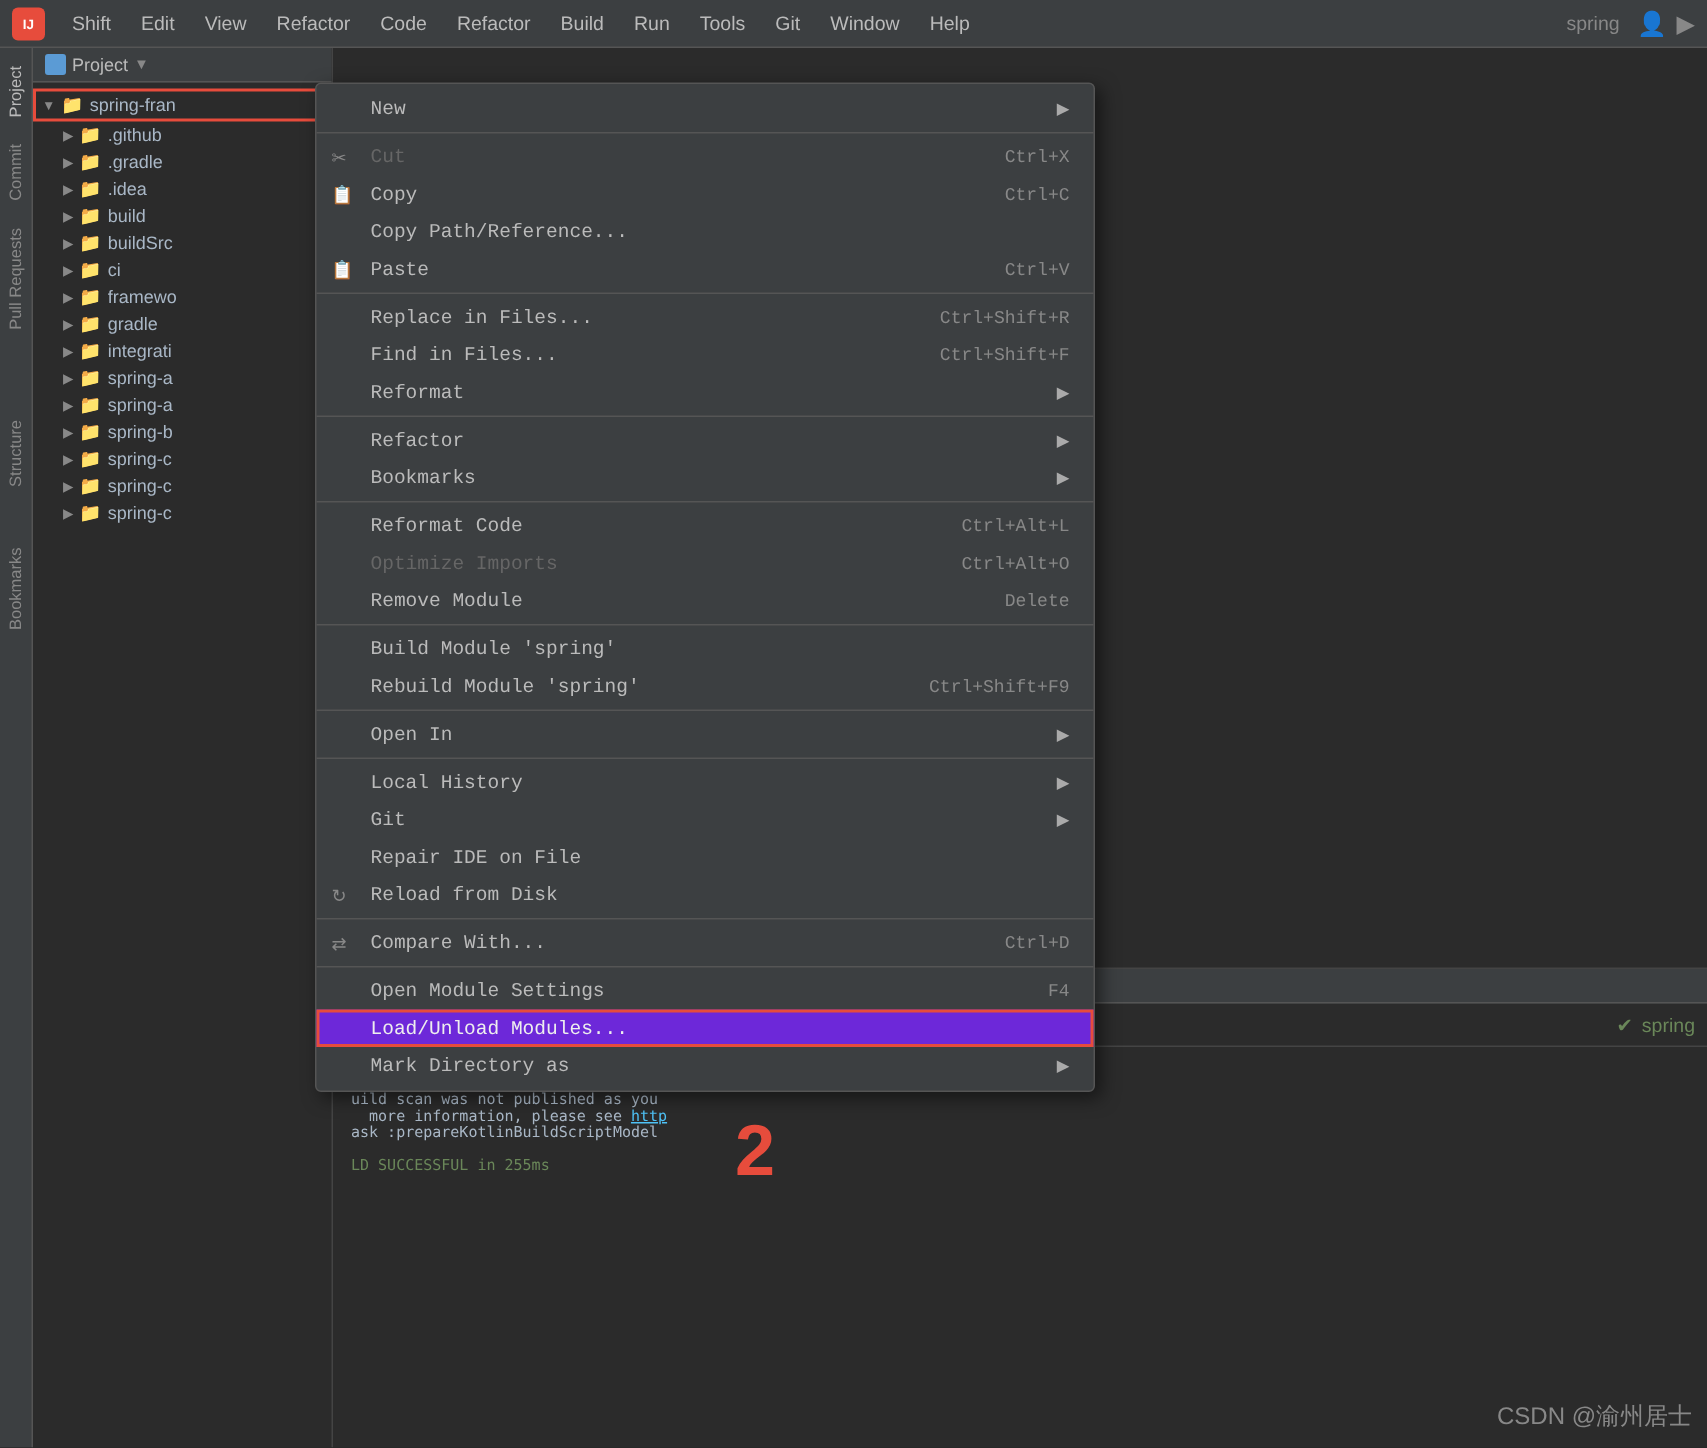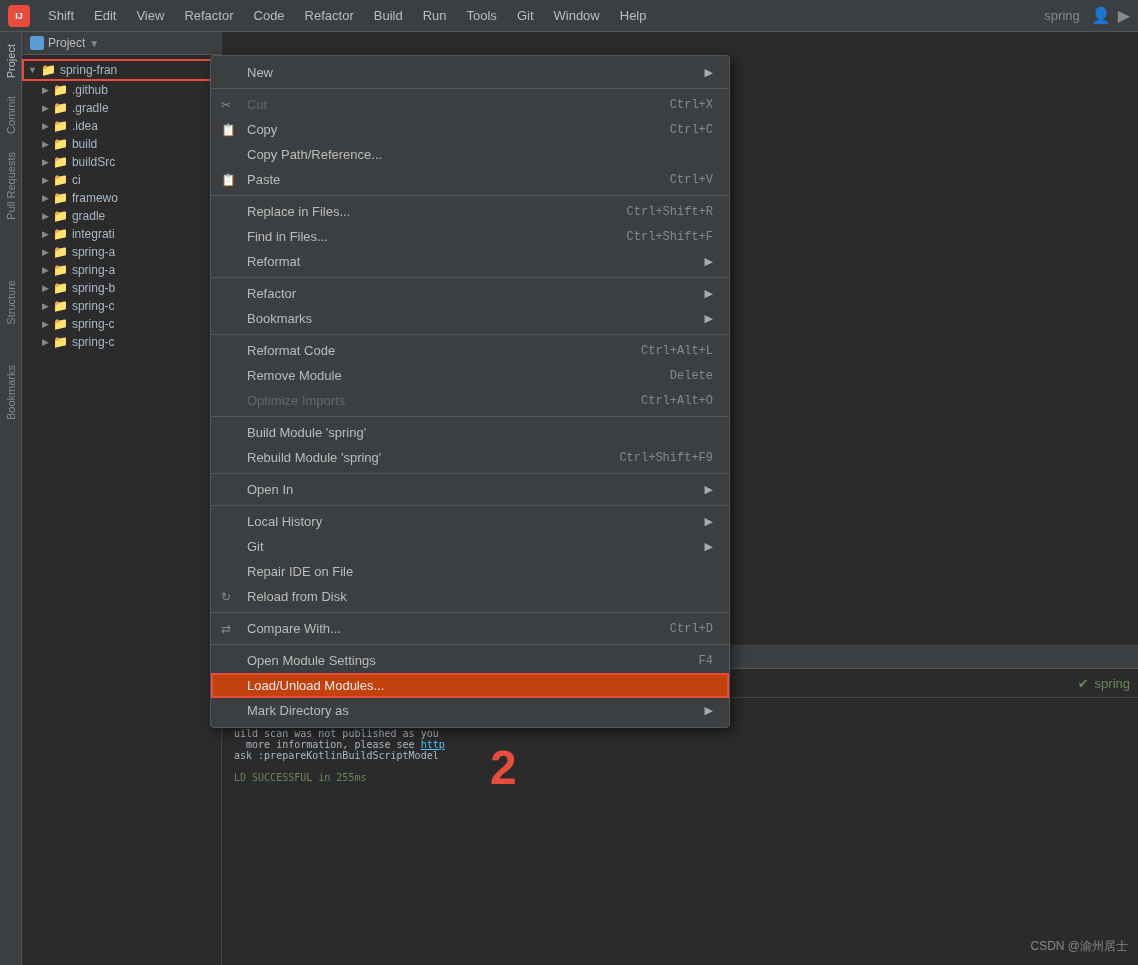--- a/index.html
+++ b/index.html
@@ -139,21 +139,21 @@
       align-items: center;
       padding: 5px 16px 5px 36px;
       cursor: pointer;
       color: #bbb;
       font-size: 13px;
       position: relative;
       justify-content: space-between;
       gap: 8px;
     }
     .menu-item.disabled { color: #666; cursor: default; }
-    .menu-item .label { flex: 1; }
+    .menu-item .label { flex: 1; font-family: Liberation Mono, monospace; }
     .menu-item .shortcut { color: #888; font-size: 12px; white-space: nowrap; font-family: Liberation Mono, monospace; }
     .menu-item .arrow { color: #aaa; font-size: 11px; }
     .menu-separator { height: 1px; background: #555; margin: 3px 0; }
     .menu-item-icon {
       position: absolute;
       left: 10px;
       font-size: 12px;
       color: #888;
     }
 
@@ -245,21 +245,21 @@
       z-index: 200;
       pointer-events: none;
     }
 
     
     .watermark {
       position: absolute;
       bottom: 10px;
       right: 10px;
       color: #888;
-      font-size: 12px;
+      font-size: 16px;
     }
   </style>
 </head>
 <body>
 
 <div class="menubar">
   <div class="menubar-logo">
     <span style="font-size:9px;font-weight:bold;">IJ</span>
   </div>
   <span class="menubar-item">Shift</span>
@@ -440,29 +440,29 @@
       <span class="label">Bookmarks</span>
       <span class="arrow">▶</span>
     </div>
     <div class="menu-separator"></div>
 
     <div class="menu-item">
       <span class="label">Reformat Code</span>
       <span class="shortcut">Ctrl+Alt+L</span>
     </div>
 
-    <div class="menu-item">
-      <span class="label">Remove Module</span>
-      <span class="shortcut">Delete</span>
-    </div>
-
     <div class="menu-item disabled">
       <span class="label">Optimize Imports</span>
       <span class="shortcut">Ctrl+Alt+O</span>
     </div>
+
+    <div class="menu-item">
+      <span class="label">Remove Module</span>
+      <span class="shortcut">Delete</span>
+    </div>
     <div class="menu-separator"></div>
 
     <div class="menu-item">
       <span class="label">Build Module 'spring'</span>
     </div>
 
     <div class="menu-item">
       <span class="label">Rebuild Module 'spring'</span>
       <span class="shortcut">Ctrl+Shift+F9</span>
     </div>
@@ -499,21 +499,21 @@
       <span class="label">Compare With...</span>
       <span class="shortcut">Ctrl+D</span>
     </div>
     <div class="menu-separator"></div>
 
     <div class="menu-item">
       <span class="label">Open Module Settings</span>
       <span class="shortcut">F4</span>
     </div>
 
-    <div class="menu-item" style="background:#c2410c;outline:2px solid #e74c3c;outline-offset:-2px;align-items:center;">
+    <div class="menu-item" style="background:#6d28d9;outline:2px solid #e74c3c;outline-offset:-2px;align-items:center;">
       <span class="label" style="color:#eee;">Load/Unload Modules...</span>
     </div>
 
     <div class="menu-item">
       <span class="label">Mark Directory as</span>
       <span class="arrow">▶</span>
     </div>
   </div>
 
   <div class="right-area">

